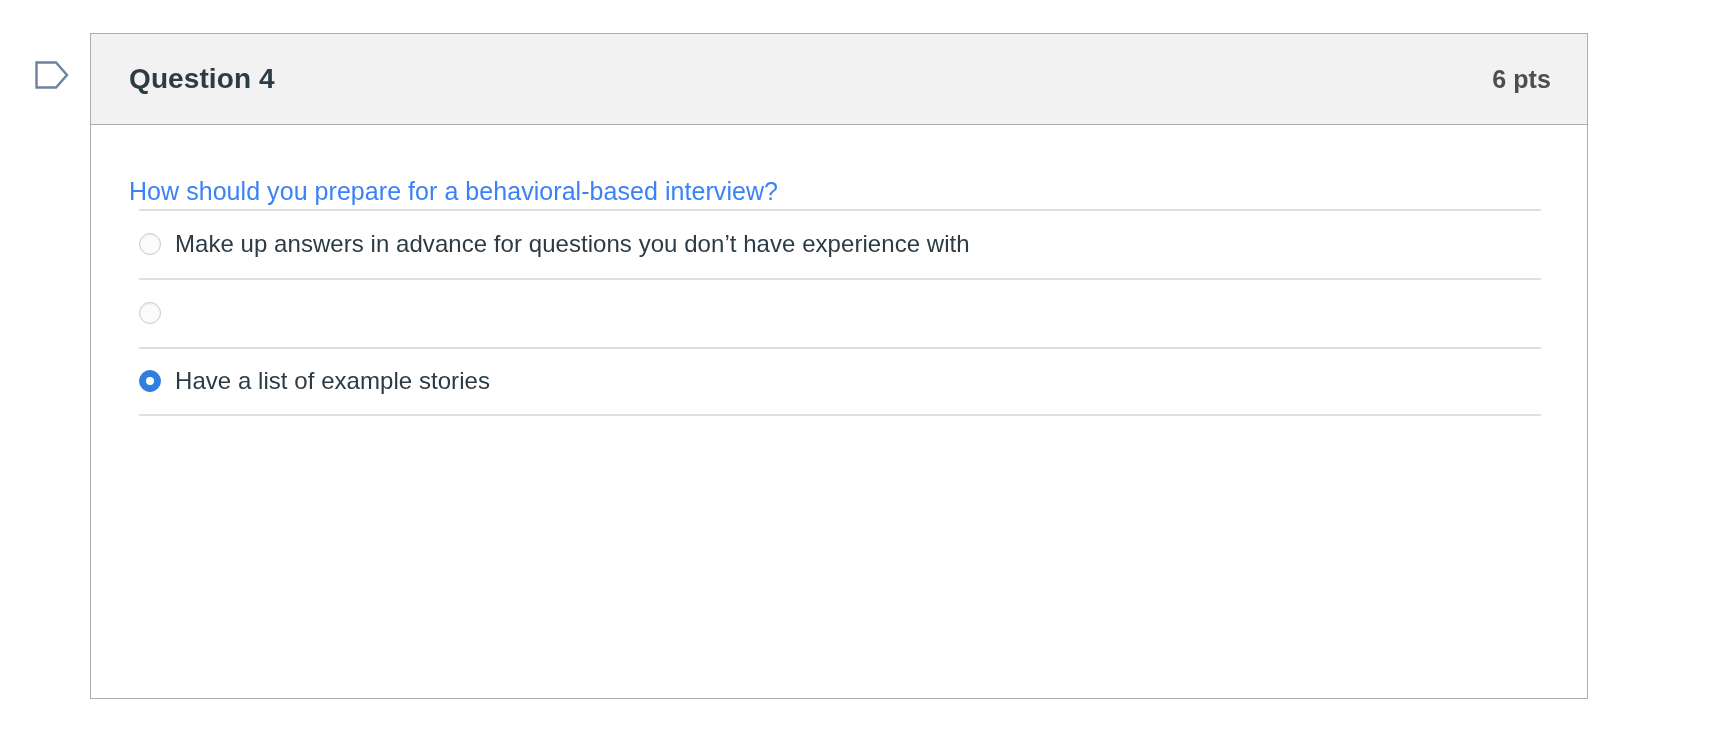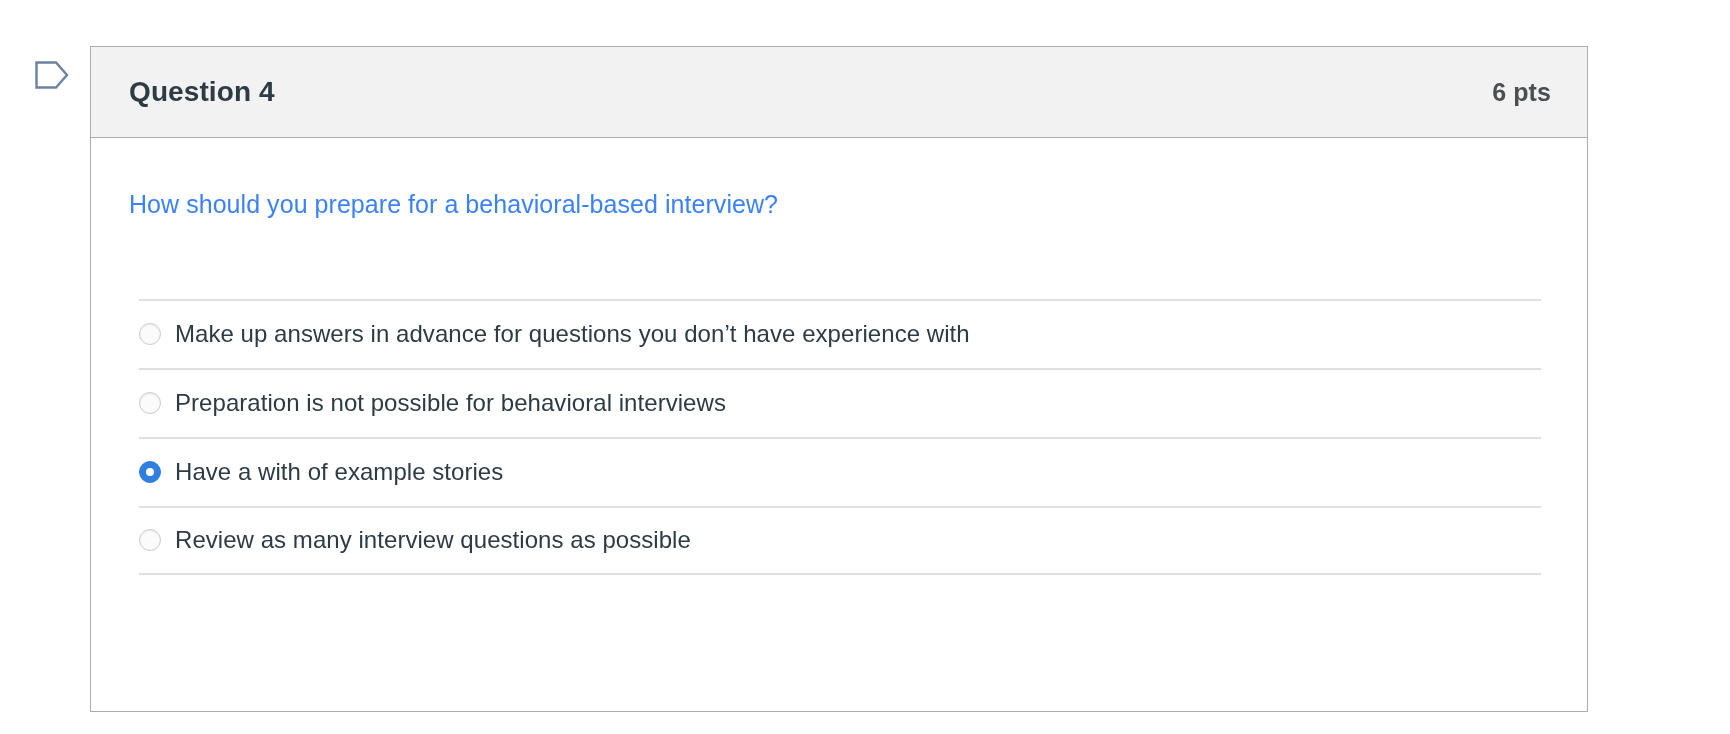--- a/index.html
+++ b/index.html
@@ -23,21 +23,21 @@
     top: 58px;
     width: 36px;
     height: 34px;
   }
   #flag-marker svg { display: block; }
 
   
   #question-card {
     position: absolute;
     left: 90px;
-    top: 46px;
+    top: 33px;
     width: 1498px;
     height: 666px;
     box-sizing: border-box;
     border: 1px solid #aaaeb0;
     background: #ffffff;
   }
 
   
   #question-header {
     height: 91px;
@@ -69,21 +69,20 @@
   #question-text {
     font-size: 25px;
     color: #3b82f6;
     line-height: 1.35;
     padding: 50px 38px 0 38px;
     letter-spacing: 0.05px;
   }
 
   
   #answers-list {
-    margin-top: 77px;
     padding: 0 46px 0 48px;
     text-align: center;
   }
   .answer-row {
     display: flex;
     align-items: center;
     height: 69px;
     border-top: 2px solid #dfdfdf;
     box-sizing: border-box;
   }
@@ -149,28 +148,23 @@
 
     <div id="answers-list">
 
       <div class="answer-row">
         <span class="answer-radio"></span>
         <span class="answer-label">Make up answers in advance for questions you don’t have experience with</span>
       </div>
 
       <div class="answer-row">
         <span class="answer-radio"></span>
-        <span class="answer-label">Preparation is not possible for behavioral interviews</span>
       </div>
 
       <div class="answer-row selected">
         <span class="answer-radio"></span>
-        <span class="answer-label">Have a with of example stories</span>
+        <span class="answer-label">Have a list of example stories</span>
       </div>
 
-      <div class="answer-row">
-        <span class="answer-radio"></span>
-        <span class="answer-label">Review as many interview questions as possible</span>
-      </div>
 
     </div>
   </div>
 </div>
 
 </body></html>

